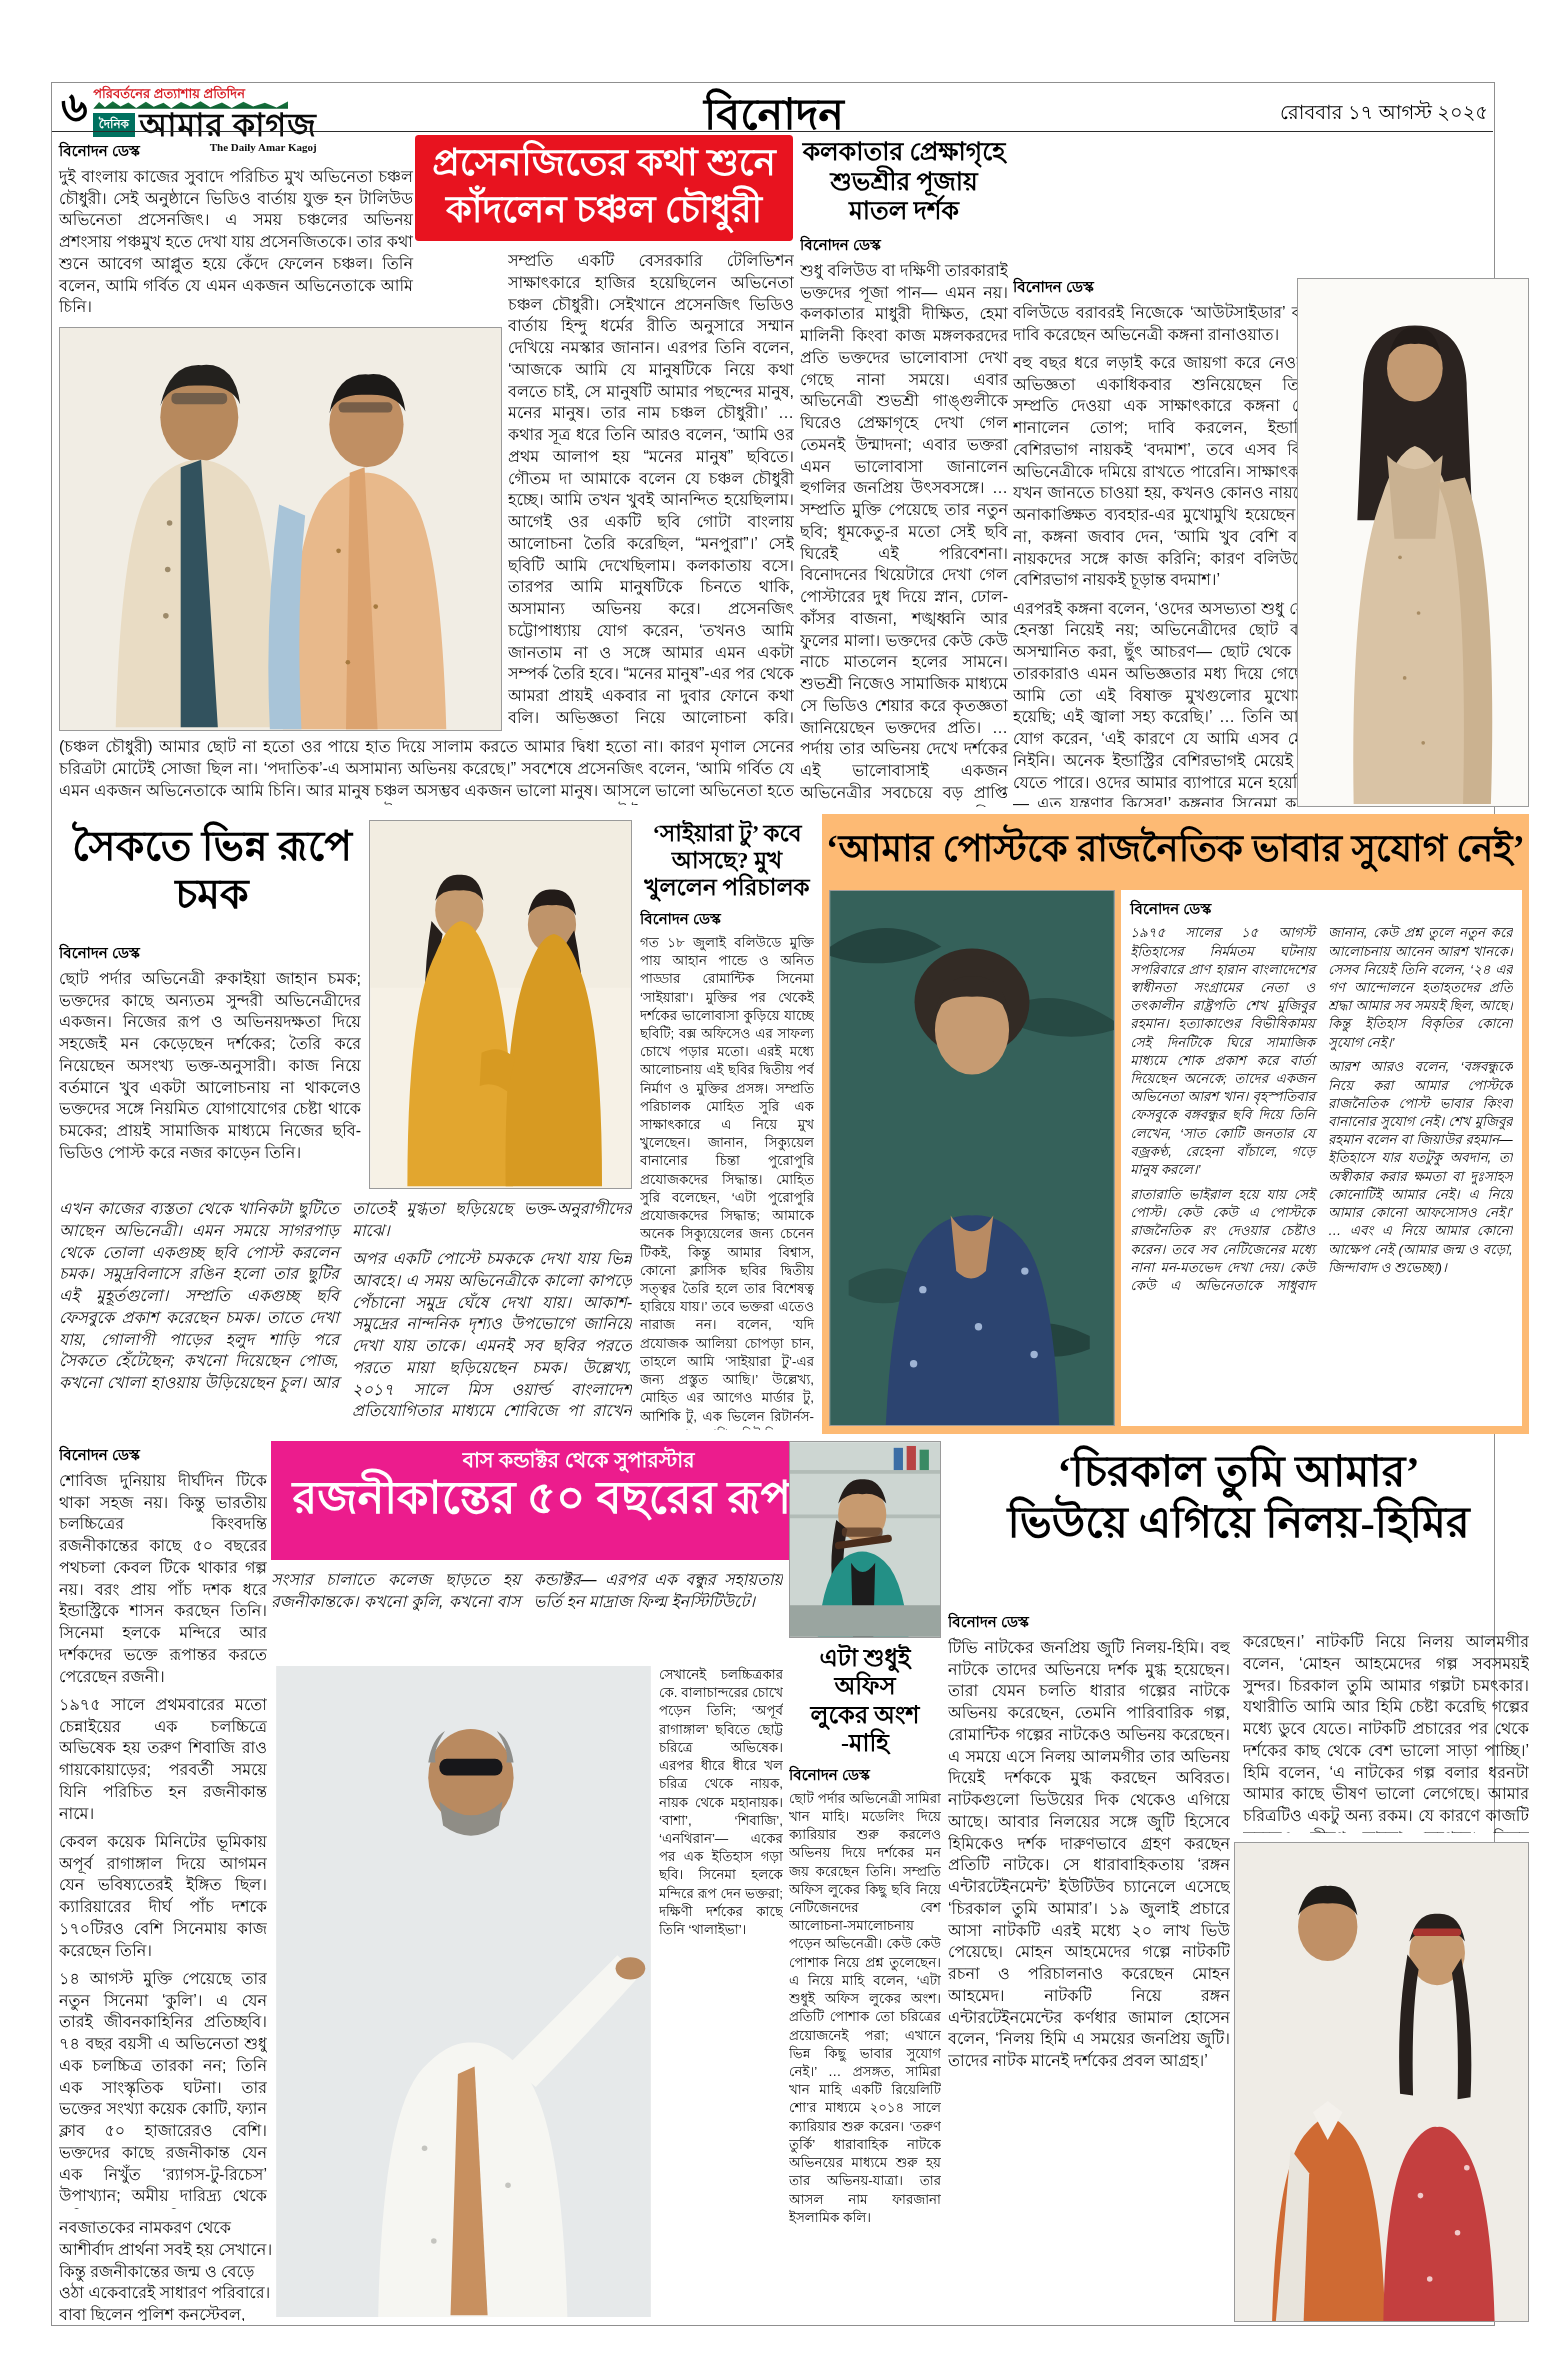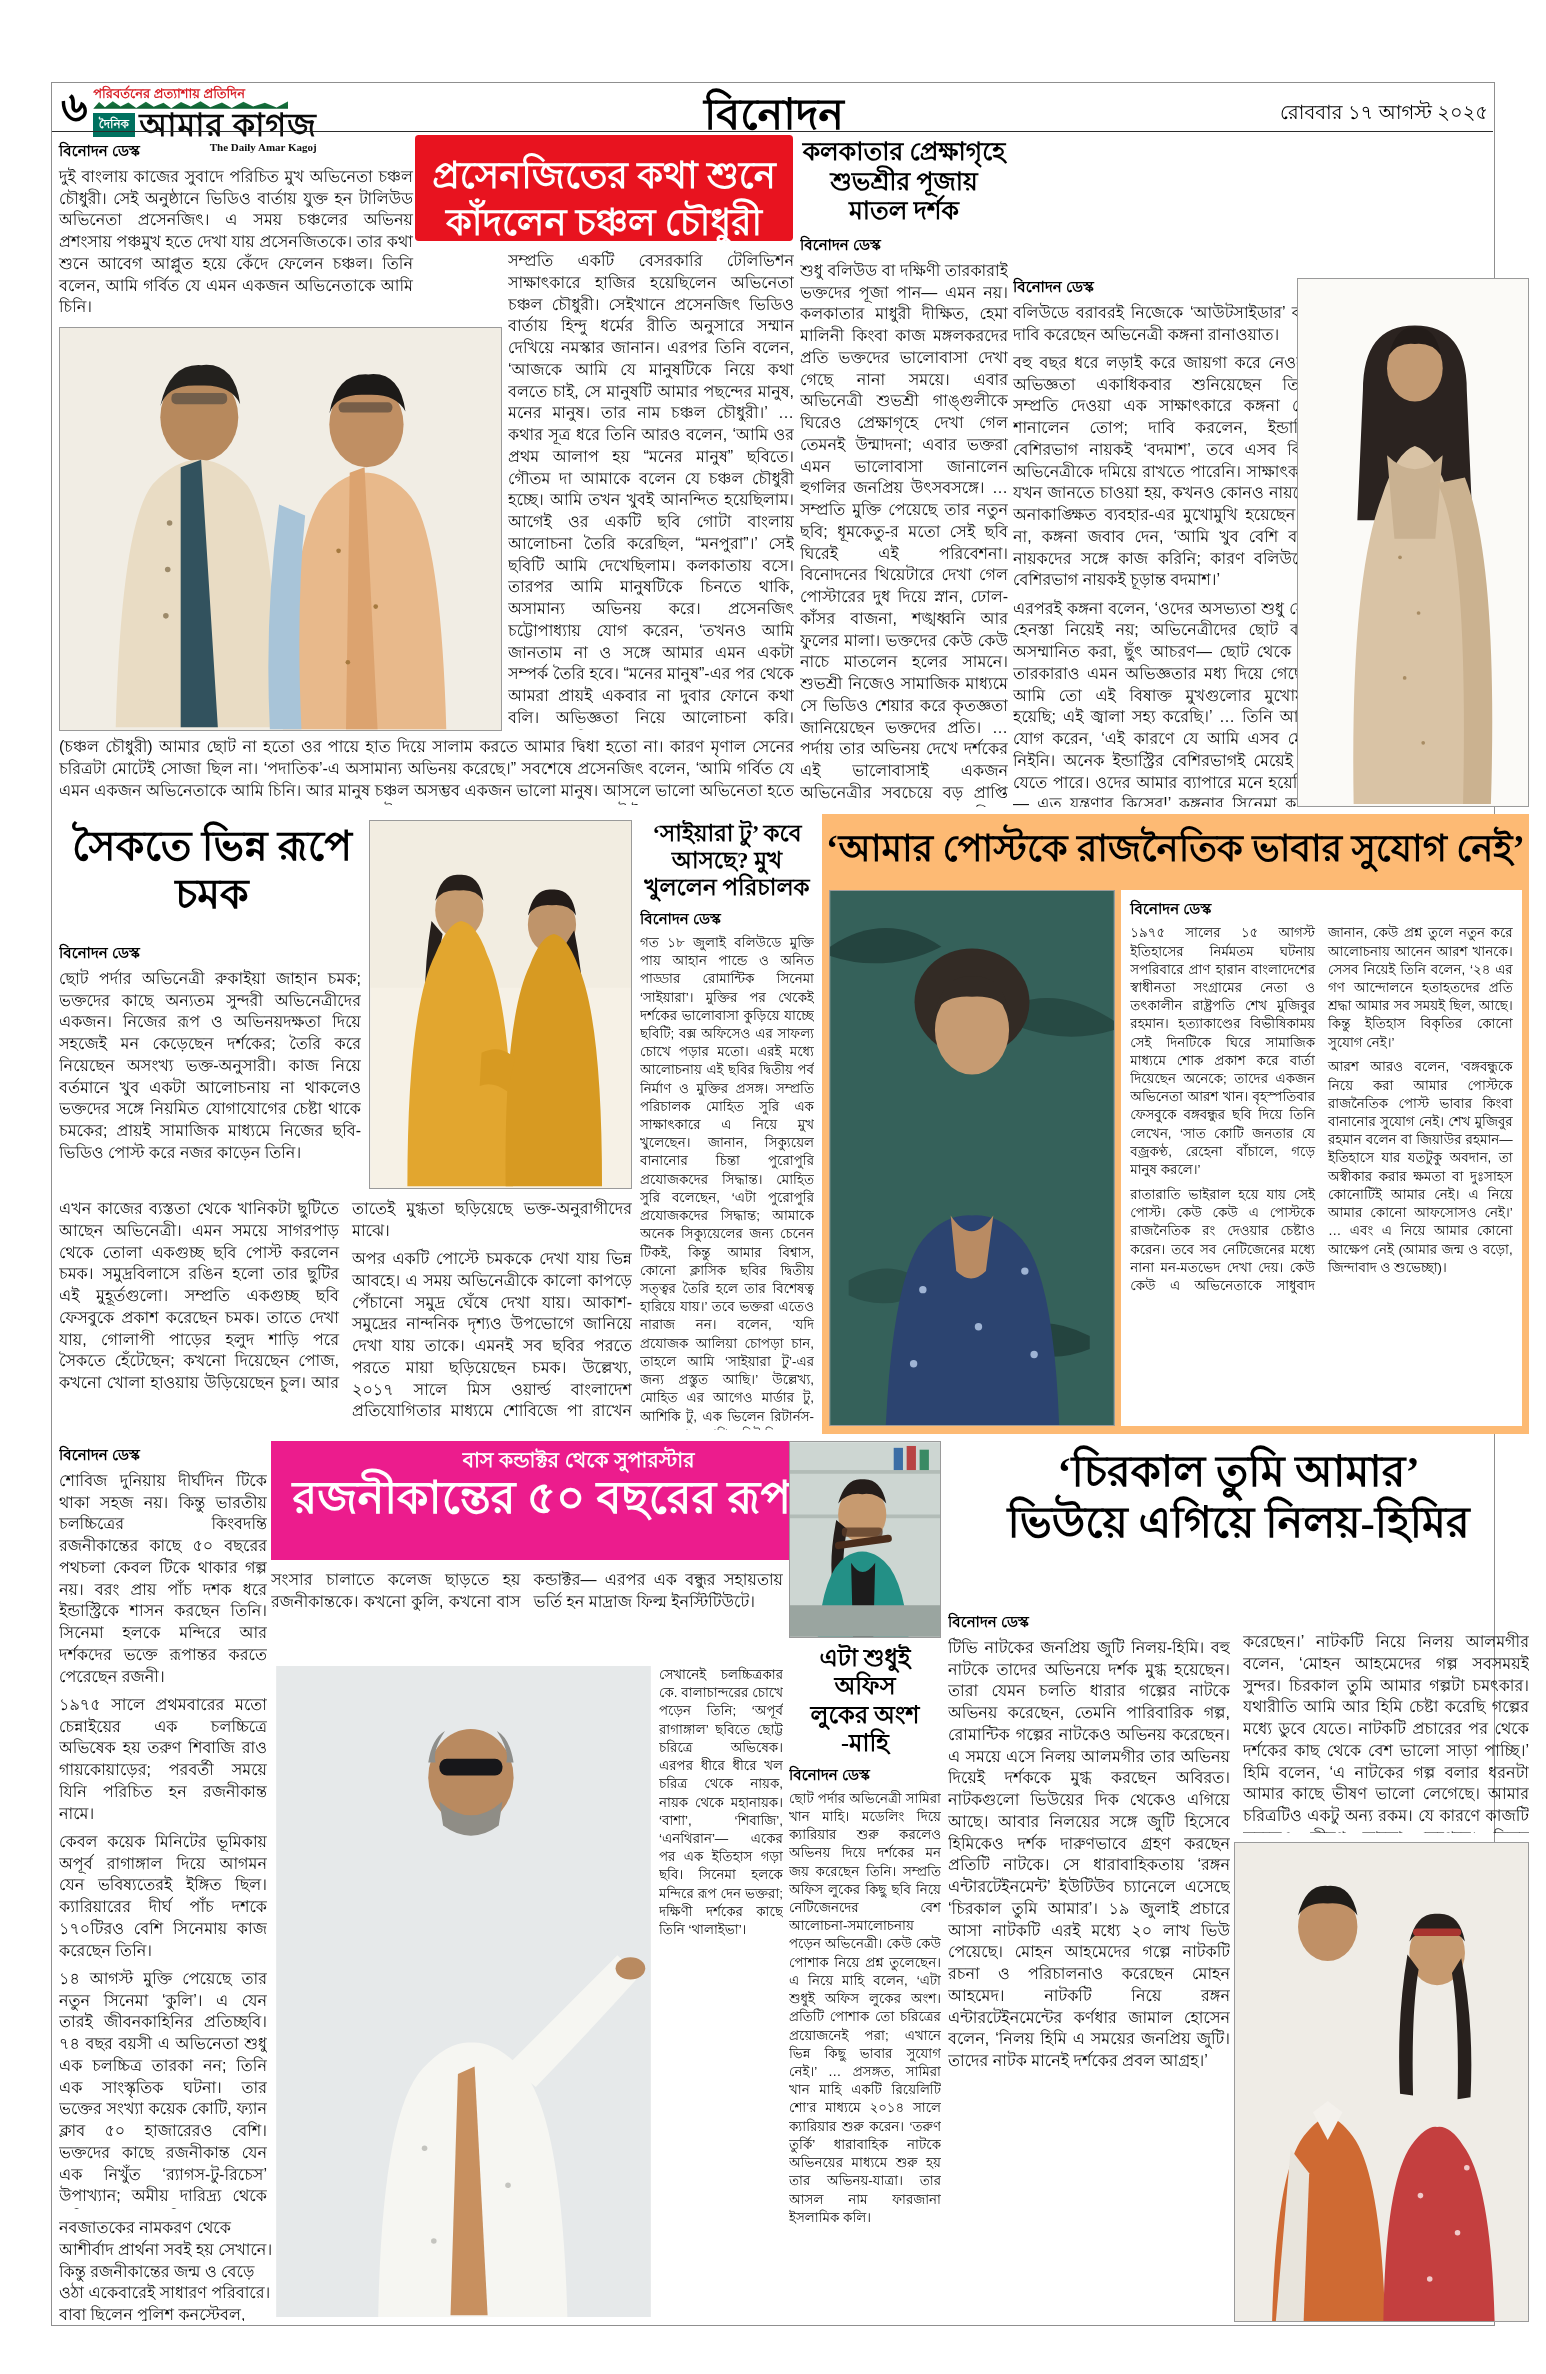--- a/index.html
+++ b/index.html
@@ -12,27 +12,27 @@
   .logo-grass{height:7.4px;background:linear-gradient(#1a7a41,#0d5e31);clip-path:polygon(0 100%,3% 10%,6% 80%,10% 0,14% 70%,18% 15%,22% 90%,27% 5%,31% 75%,36% 20%,40% 95%,45% 10%,50% 70%,55% 0,60% 80%,66% 15%,71% 90%,77% 5%,82% 70%,88% 20%,94% 85%,100% 0,100% 100%);}
   .logo-tag{background:#00715f;color:#fff;font-size:12px;font-weight:bold;padding:1.9px 5.6px;display:inline-block;}
   .logo-name{font-size:32px;font-weight:bold;color:#0b0b0b;line-height:1;letter-spacing:0.9px;font-family:"Liberation Serif","DejaVu Serif",serif;}
   .logo-en{font-size:11px;font-weight:bold;color:#111;font-family:"Liberation Serif","DejaVu Serif",serif;}
   .section-title{font-size:43px;font-weight:bold;color:#000;text-align:center;font-family:"Liberation Serif","DejaVu Serif",serif;}
   .date{font-size:19.5px;color:#000;text-align:right;}
   .byline{font-weight:bold;font-size:15px;color:#000;margin:0 0 1.9px 0;}
   .body-text{font-size:16px;line-height:1.36;text-align:justify;color:#0d0d0d;}
   .body-text p{margin:0 0 6.5px 0;}
   .hd{font-weight:bold;color:#000;font-family:"Liberation Serif","DejaVu Serif",serif;}
-  .hd-red{background:#e8131f;color:#fff;text-align:center;border-radius:3.7px;font-size:37px;line-height:1.28;font-weight:bold;font-family:"Liberation Serif","DejaVu Serif",serif;padding-top:17px;box-sizing:border-box;}
+  .hd-red{background:#e8131f;color:#fff;text-align:center;border-radius:3.7px;font-size:37px;line-height:1.28;font-weight:bold;font-family:"Liberation Serif","DejaVu Serif",serif;padding-top:4px;box-sizing:border-box;}
   .hd-c{text-align:center;line-height:1.18;}
   .banner{background:#ec1c8d;color:#fff;text-align:center;box-sizing:border-box;padding-top:7.4px;}
   .banner .kicker{font-size:20.4px;font-weight:bold;line-height:1.2;}
   .banner .big{font-size:45px;font-weight:bold;line-height:1.15;font-family:"Liberation Serif","DejaVu Serif",serif;}
   .mint{background:#fdba74;}
-  .two-col{column-count:2;column-gap:13px;}
+  .two-col{column-count:2;column-gap:13px;font-style:italic;}
   .photo{border:0.9px solid #9a9a9a;box-sizing:border-box;overflow:hidden;background:#eee;}
   .photo svg{display:block;}
   .right-align{text-align:left;}
 </style>
 </head>
 <body>
 
 <div id="page">
   <div class="abs frame"></div>
 

